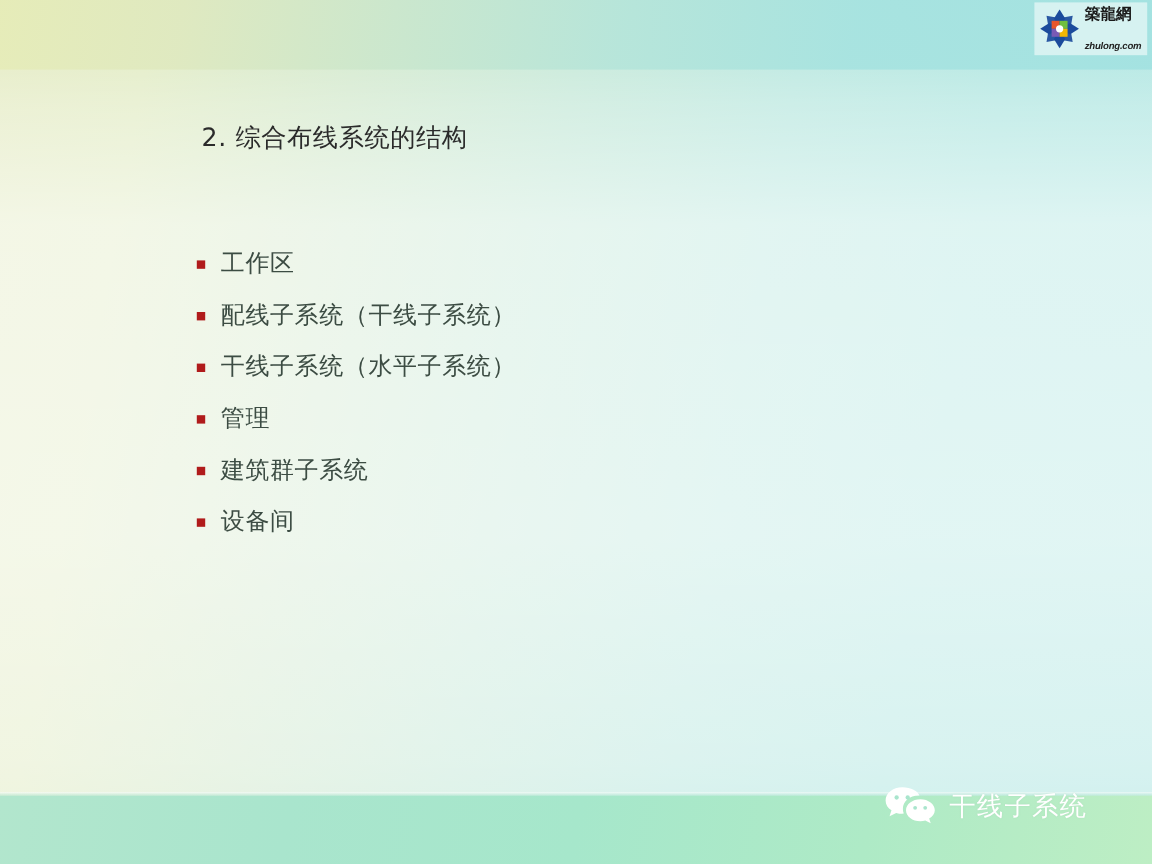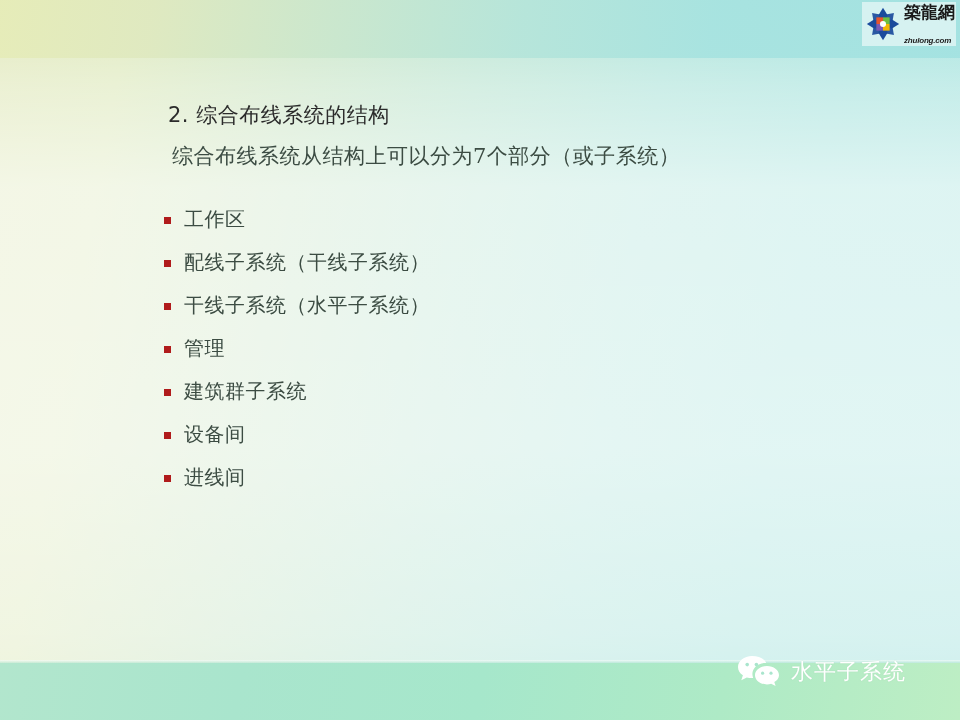--- a/index.html
+++ b/index.html
@@ -93,21 +93,21 @@
     position: relative;
   }
   .brand-text {
     display: flex;
     flex-direction: column;
     justify-content: center;
     line-height: 1;
   }
   .brand-cn {
     font-family: "DejaVu Sans", sans-serif;
-    font-size: 17px;
+    font-size: 13px;
     font-weight: bold;
     color: #1a1a1a;
     letter-spacing: 0px;
     white-space: nowrap;
   }
   .brand-url {
     font-family: "Liberation Sans", sans-serif;
     font-size: 8px;
     font-weight: bold;
     color: #222222;
@@ -232,21 +232,20 @@
     <div class="brand-text">
       <span class="brand-cn">築龍網</span>
       <span class="brand-url">zhulong.com</span>
     </div>
   </div>
 
   <div class="content">
 
     <div class="heading">2. 综合布线系统的结构</div>
 
-    <div class="subline">综合布线系统从结构上可以分为7个部分（或子系统）</div>
 
     <ul class="bullet-list">
       <li class="bullet-item">
         <span class="bullet-marker"></span>
         <span class="bullet-label">工作区</span>
       </li>
       <li class="bullet-item">
         <span class="bullet-marker"></span>
         <span class="bullet-label">配线子系统（干线子系统）</span>
       </li>
@@ -258,40 +257,36 @@
         <span class="bullet-marker"></span>
         <span class="bullet-label">管理</span>
       </li>
       <li class="bullet-item">
         <span class="bullet-marker"></span>
         <span class="bullet-label">建筑群子系统</span>
       </li>
       <li class="bullet-item">
         <span class="bullet-marker"></span>
         <span class="bullet-label">设备间</span>
-      </li>
-      <li class="bullet-item">
-        <span class="bullet-marker"></span>
-        <span class="bullet-label">进线间</span>
       </li>
     </ul>
 
   </div>
 
   <div class="watermark">
     <div class="wechat-icon">
       <svg viewBox="0 0 46 38" width="46" height="38" aria-hidden="true">
         <g fill="#ffffff">
           <path d="M16 3 C8 3 2 8 2 14 C2 17.4 3.9 20.4 6.9 22.3 L5.3 27.2 L10.8 24.4 C12.4 24.9 14.2 25.1 16 25.1 C16.4 25.1 16.8 25.1 17.2 25.0 C16.7 23.8 16.4 22.5 16.4 21.1 C16.4 14.9 22.2 10.0 29.4 10.0 C29.7 10.0 29.9 10.0 30.2 10.0 C28.9 6.0 23.1 3 16 3 Z"></path>
           <path d="M31 13 C24.4 13 19 17.1 19 22.2 C19 27.3 24.4 31.4 31 31.4 C32.4 31.4 33.8 31.2 35.1 30.8 L39.6 33.1 L38.3 29.1 C41.0 27.5 43 25.0 43 22.2 C43 17.1 37.6 13 31 13 Z"></path>
         </g>
         <g fill="#a9e5cd">
           <circle cx="11.2" cy="11.6" r="1.8"></circle>
           <circle cx="20.4" cy="11.6" r="1.8"></circle>
           <circle cx="26.6" cy="20.2" r="1.6"></circle>
           <circle cx="35.0" cy="20.2" r="1.6"></circle>
         </g>
       </svg>
     </div>
-    <span class="watermark-text">水平子系统</span>
+    <span class="watermark-text">干线子系统</span>
   </div>
 
 </div>
 
 </body></html>

